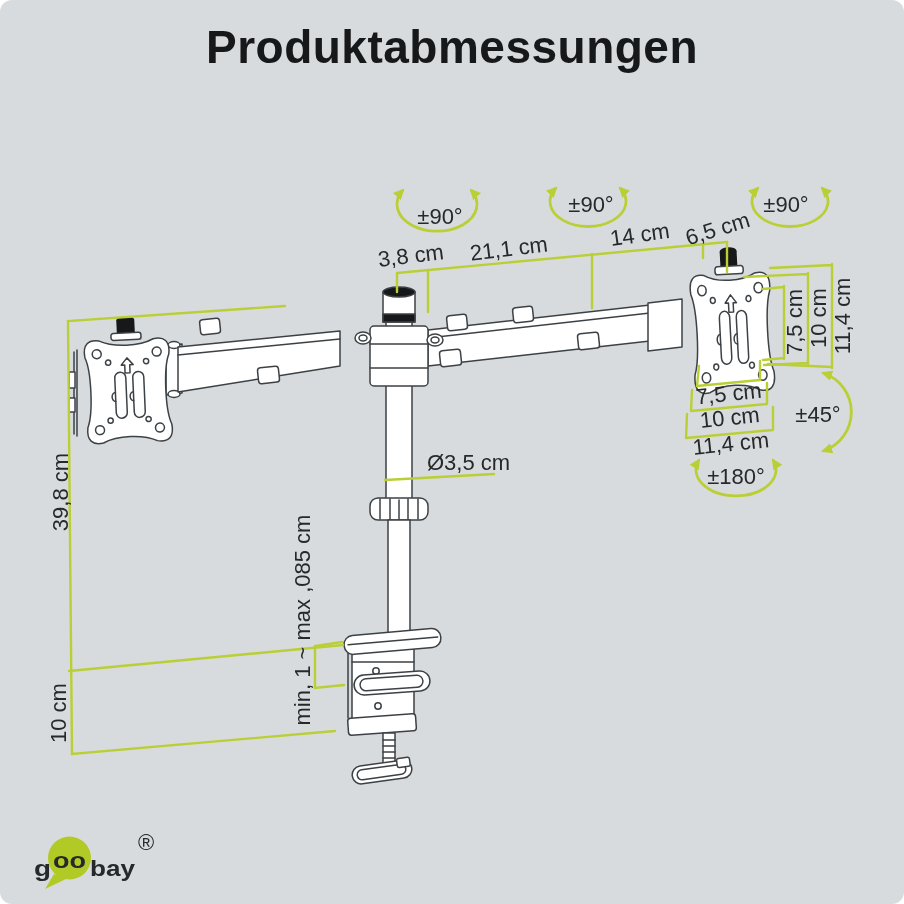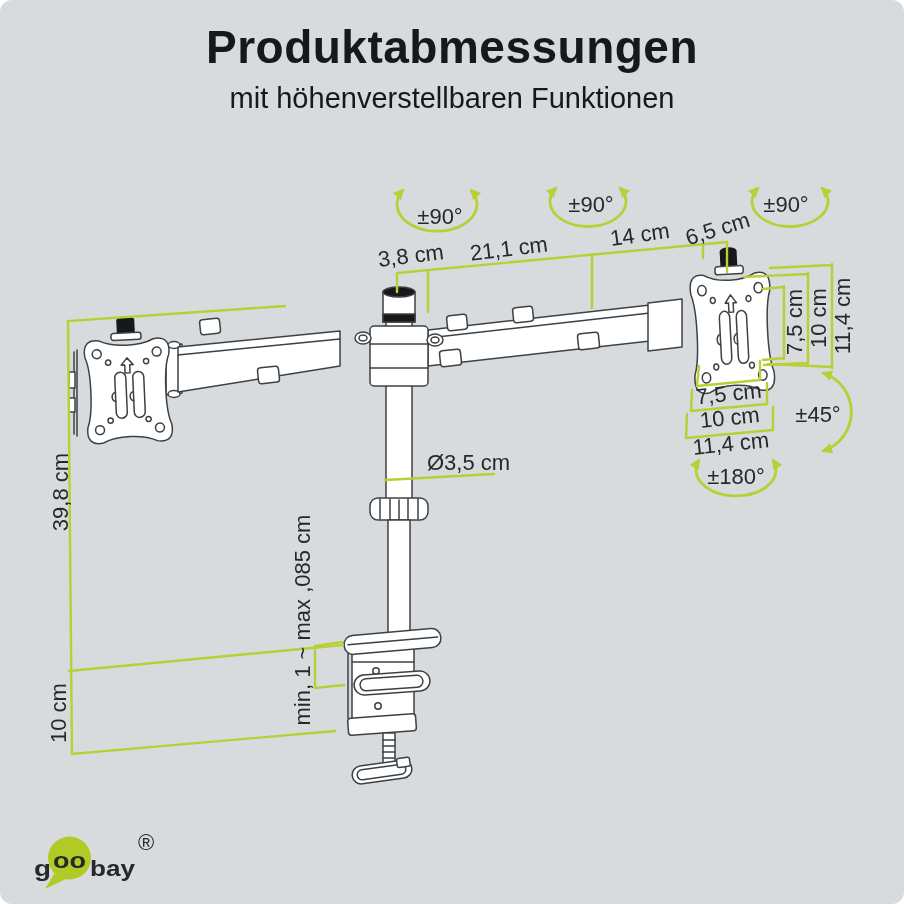--- a/index.html
+++ b/index.html
@@ -21,21 +21,20 @@
     font-family:"Liberation Sans",sans-serif;
     fill:#26282a;font-size:22px;
   }
 </style>
 </head>
 <body>
 
 <div class="canvas">
 
   <h1 class="title">Produktabmessungen</h1>
-  <h2 class="subtitle">mit höhenverstellbaren Funktionen</h2>
 
   <svg width="904" height="904" viewBox="0 0 904 904">
 
     <defs>
       <marker id="arrow" viewBox="0 0 10 10" refX="6.5" refY="5" markerWidth="5" markerHeight="5" orient="auto-start-reverse">
         <path d="M0,1.2 L8,5 L0,8.8 Z" fill="#b9cf35"></path>
       </marker>
 
       <g id="vesa-plate" stroke="#3c4145" stroke-width="1.5" fill="#ffffff" stroke-linejoin="round">
         <path vector-effect="non-scaling-stroke" d="M39,-16 h18 v14 h-18 Z" fill="#17181a" stroke="none"></path>

